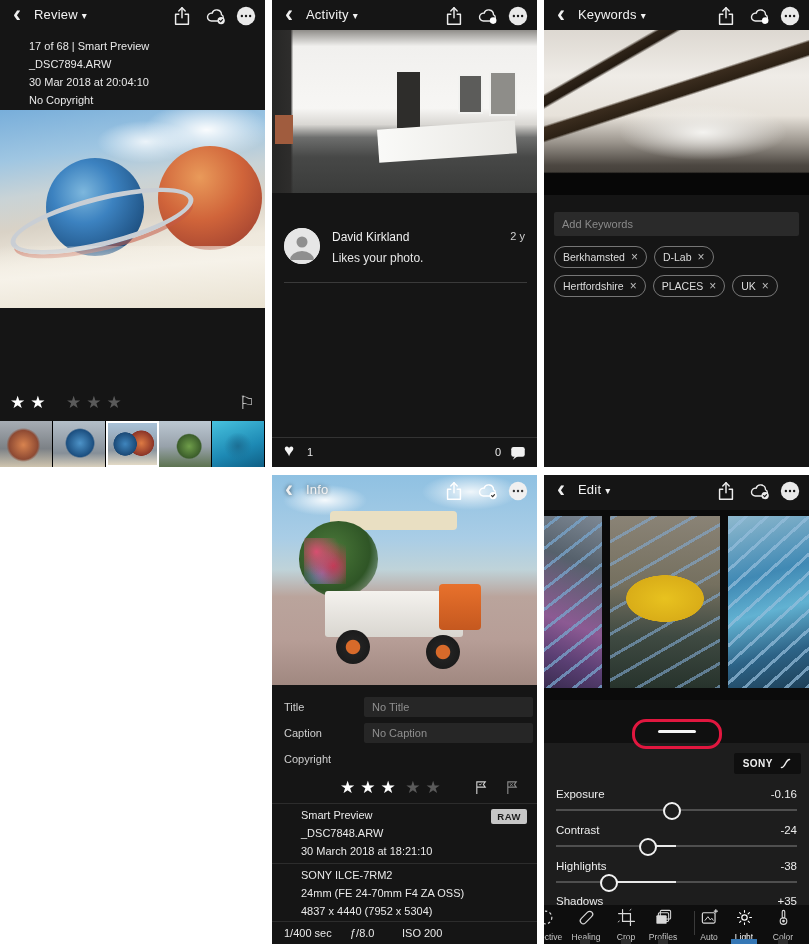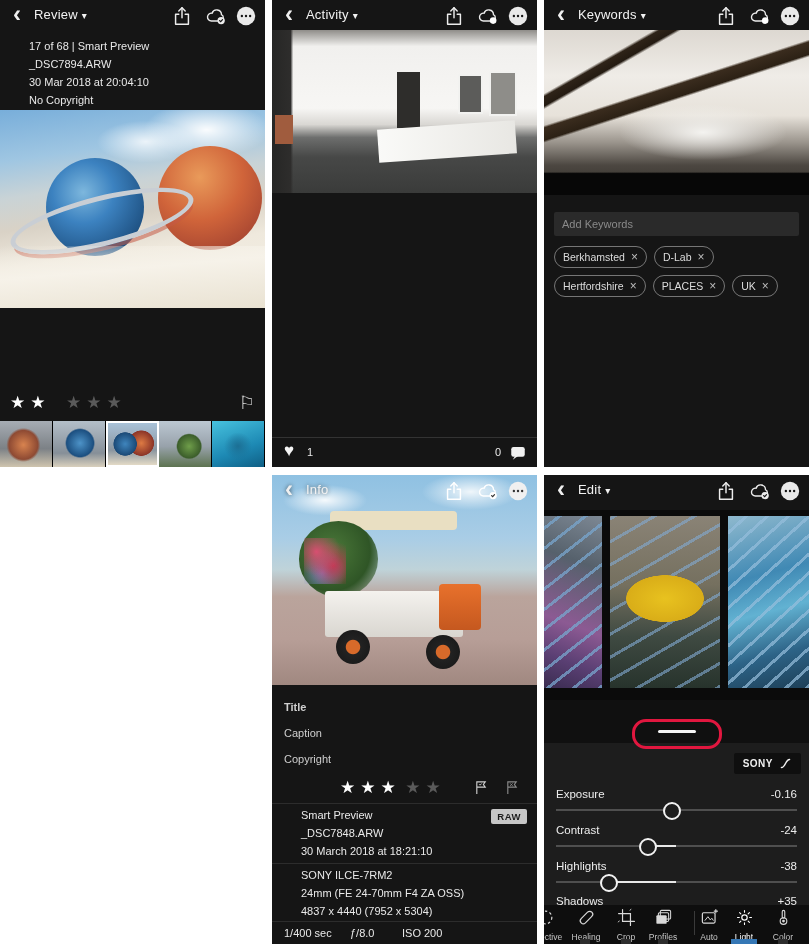--- a/index.html
+++ b/index.html
@@ -233,20 +233,33 @@
     </div>
 
     <div class="ph photo-room">
       <div class="room-door"></div>
       <div class="room-table"></div>
       <div class="room-frame1"></div>
       <div class="room-frame2"></div>
       <div class="room-bricks"></div>
     </div>
 
+    <div class="notif">
+      <div class="avatar">
+          <svg viewBox="0 0 36 36" width="36" height="36">
+            <circle cx="18" cy="18" r="18" fill="#e6e6e6"></circle>
+            <circle cx="18" cy="14" r="5.5" fill="#8f8f8f"></circle>
+            <path d="M6 32a12 9 0 0 1 24 0z" fill="#8f8f8f"></path>
+          </svg>
+        </div>
+      <div class="n-name">David Kirkland</div>
+      <div class="n-time">2 y</div>
+      <div class="n-action">Likes your photo.</div>
+      <div class="n-divider"></div>
+    </div>
 
     <div class="act-bottom">
       <span class="heart">♥</span>
       <span class="like-count">1</span>
       <span class="cmt-count">0</span>
       <span class="cmt-icon"><svg viewBox="0 0 24 24">
             <rect x="3" y="4" width="18" height="13" rx="3" fill="#f0f0f0"></rect>
             <path d="M8 16l-3 5 7-5z" fill="#f0f0f0"></path>
           </svg></span>
     </div>
@@ -338,22 +351,24 @@
       <div class="hicon hi-more">
           <svg viewBox="0 0 24 24">
             <circle cx="12" cy="12" r="10" fill="#f0f0f0"></circle>
             <circle cx="7.5" cy="12" r="1.3" fill="#333"></circle>
             <circle cx="12" cy="12" r="1.3" fill="#333"></circle>
             <circle cx="16.5" cy="12" r="1.3" fill="#333"></circle>
           </svg>
         </div>
     </div>
 
-    <div class="info-field-label" style="top:226px;font-weight:bold;">Title</div>
+    <div class="info-field-label" style="top:226px;">Title</div>
+    <div class="info-field-box" style="top:222px;">No Title</div>
     <div class="info-field-label" style="top:252px;">Caption</div>
+    <div class="info-field-box" style="top:248px;">No Caption</div>
     <div class="info-field-label" style="top:278px;">Copyright</div>
 
     <div class="info-stars">
       <span class="stars on">★★★</span>
       <span class="stars off">★★</span>
     </div>
     <span class="miniflag mf-pick"><svg viewBox="0 0 16 16">
           <path d="M3 15V2h9l-2 2.8 2 2.8H3" fill="none" stroke="#cfcfcf" stroke-width="1.2"></path>
           <path d="M5.5 4.5l1 1 1.6-1.8" fill="none" stroke="#cfcfcf" stroke-width="1"></path>
         </svg></span>

